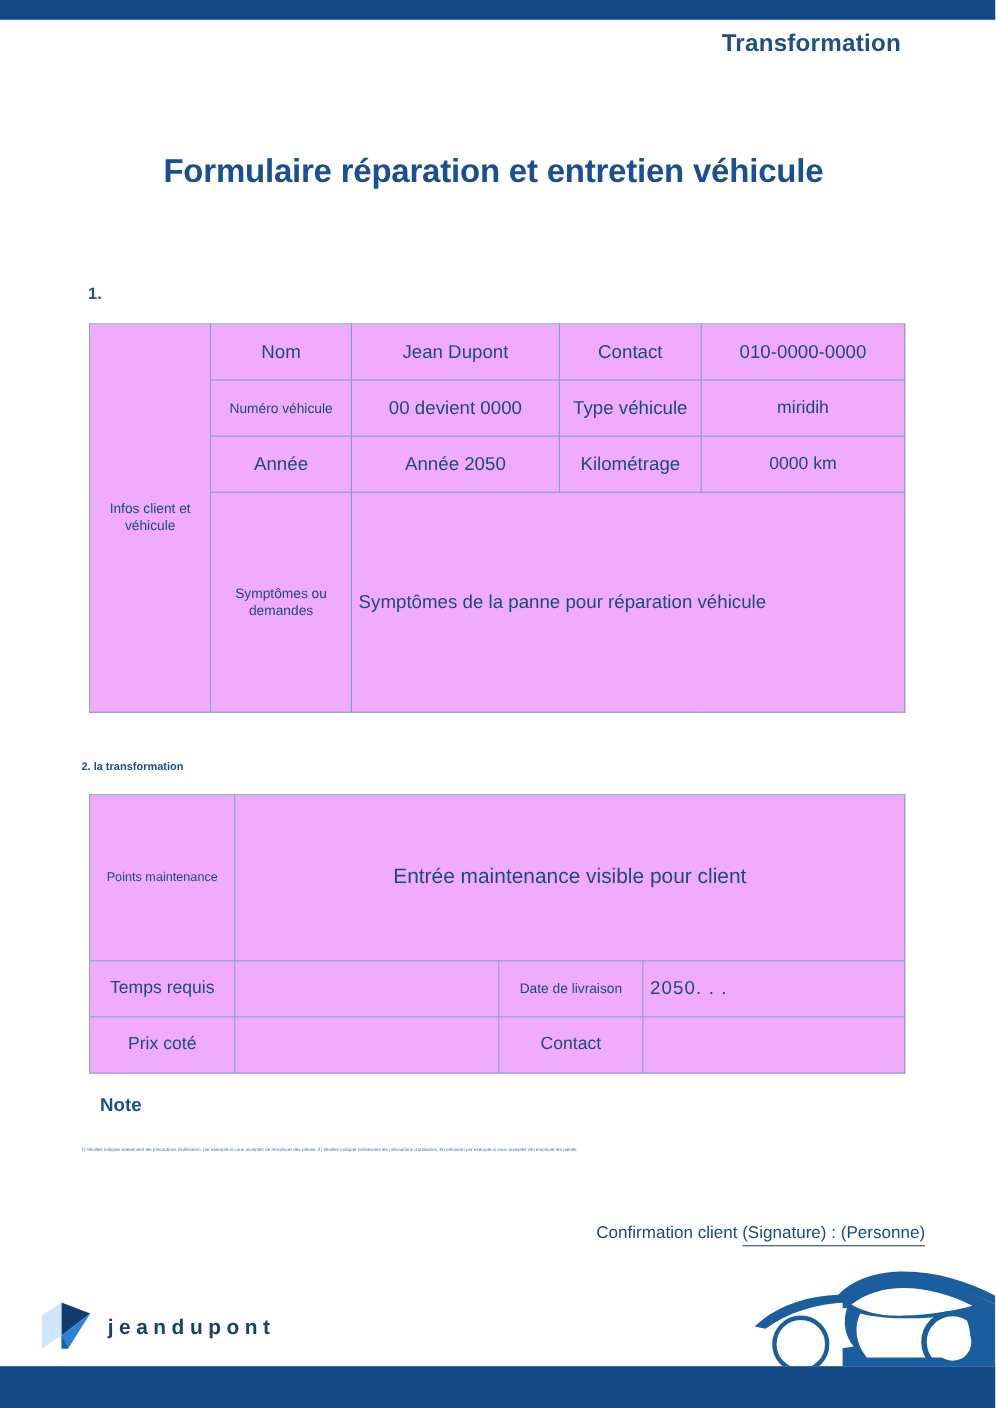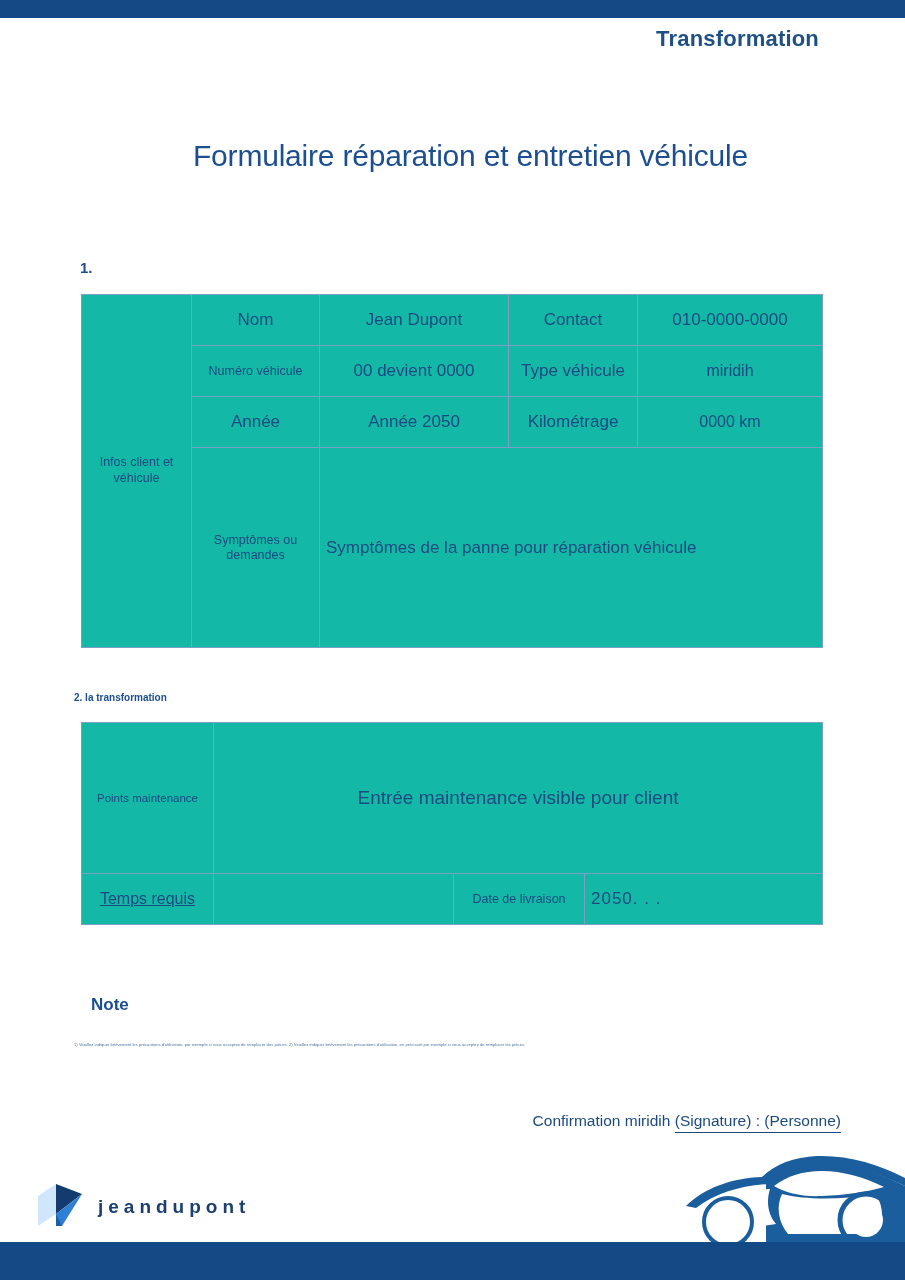--- a/index.html
+++ b/index.html
@@ -42,25 +42,25 @@
   .doc-header-label {
     font-size: 22px;
     font-weight: 600;
     color: #1e5086;
     letter-spacing: 0.2px;
   }
 
   
   .doc-title {
     position: absolute;
-    left: 128px; top: 138px;
+    left: 106px; top: 138px;
     width: 685px;
     text-align: center;
     font-size: 30px;
-    font-weight: normal;
+    font-weight: bold;
     line-height: 1.18;
     color: #1b4f91;
     letter-spacing: -0.2px;
   }
 
   
   .section-label-1 {
     position: absolute;
     left: 80px; top: 259px;
     font-size: 15px;
@@ -80,21 +80,21 @@
     position: absolute;
     border-collapse: collapse;
     table-layout: fixed;
   }
   .tbl td {
     border: 1px solid #7e9ec4;
     color: #1c4a80;
     vertical-align: middle;
     padding: 0 6px;
     box-sizing: border-box;
-    background: #14b8a6;
+    background: #f0abfc;
   }
   .hdr-dark  { background: #d2dded; }
   .hdr-light { background: #e9f0f8; }
   .c { text-align: center; }
 
   
   #table-client {
     left: 81px; top: 294px;
     width: 741px;
   }
@@ -108,21 +108,21 @@
   .t1-sym-val { font-size: 17px; text-align: left; padding-left: 10px; }
 
   
   #table-transform {
     left: 81px; top: 722px;
     width: 741px;
   }
   #table-transform td { height: 51px; }
   .t2-pm-lbl { font-size: 11.5px; }
   .t2-big    { font-size: 19px; }
-  .t2-lbl-lg { font-size: 16px; text-decoration: underline; }
+  .t2-lbl-lg { font-size: 16px; }
   .t2-lbl-sm { font-size: 12.5px; }
   .t2-date   { font-size: 17px; text-align: left; padding-left: 26px; letter-spacing: 1px; }
 
   
   .note-heading {
     position: absolute;
     left: 91px; top: 995px;
     font-size: 17px;
     font-weight: 600;
     color: #1b4f91;
@@ -235,28 +235,34 @@
     <tr>
       <td class="hdr-dark c t2-pm-lbl" style="height:151px">Points maintenance</td>
       <td class="c t2-big" colspan="3" style="height:151px">Entrée maintenance visible pour client</td>
     </tr>
     <tr>
       <td class="hdr-dark c t2-lbl-lg">Temps requis</td>
       <td class="c"></td>
       <td class="hdr-dark c t2-lbl-sm">Date de livraison</td>
       <td class="t2-date">2050.        .         .</td>
     </tr>
+    <tr>
+      <td class="hdr-dark c t2-lbl-lg">Prix coté</td>
+      <td class="c"></td>
+      <td class="hdr-dark c t2-lbl-lg">Contact</td>
+      <td class="c"></td>
+    </tr>
   </tbody>
 </table>
 
 <div class="note-heading">Note</div>
 <div class="note-fineprint">1) Veuillez indiquer brièvement les précautions d'utilisation, par exemple si vous acceptez de remplacer des pièces. 2) Veuillez indiquer brièvement les précautions d'utilisation, en précisant par exemple si vous acceptez de remplacer les pièces.</div>
 
 <div class="signature">
-  <span>Confirmation miridih </span><span class="sig-underline">(Signature) : (Personne)</span>
+  <span>Confirmation client </span><span class="sig-underline">(Signature) : (Personne)</span>
 </div>
 
 <div class="logo-wrap">
   <span>
     <svg width="48" height="46" viewBox="0 0 48 46">
       <polygon points="2,14 20,2 20,32 2,44" fill="#cfe6fb"></polygon>
       <polygon points="20,2 46,12 20,32" fill="#123c6e"></polygon>
       <polygon points="20,32 46,12 26,44 20,44" fill="#2f7fd4"></polygon>
       <polygon points="20,32 26,44 20,44" fill="#1b5fa8"></polygon>
     </svg>

